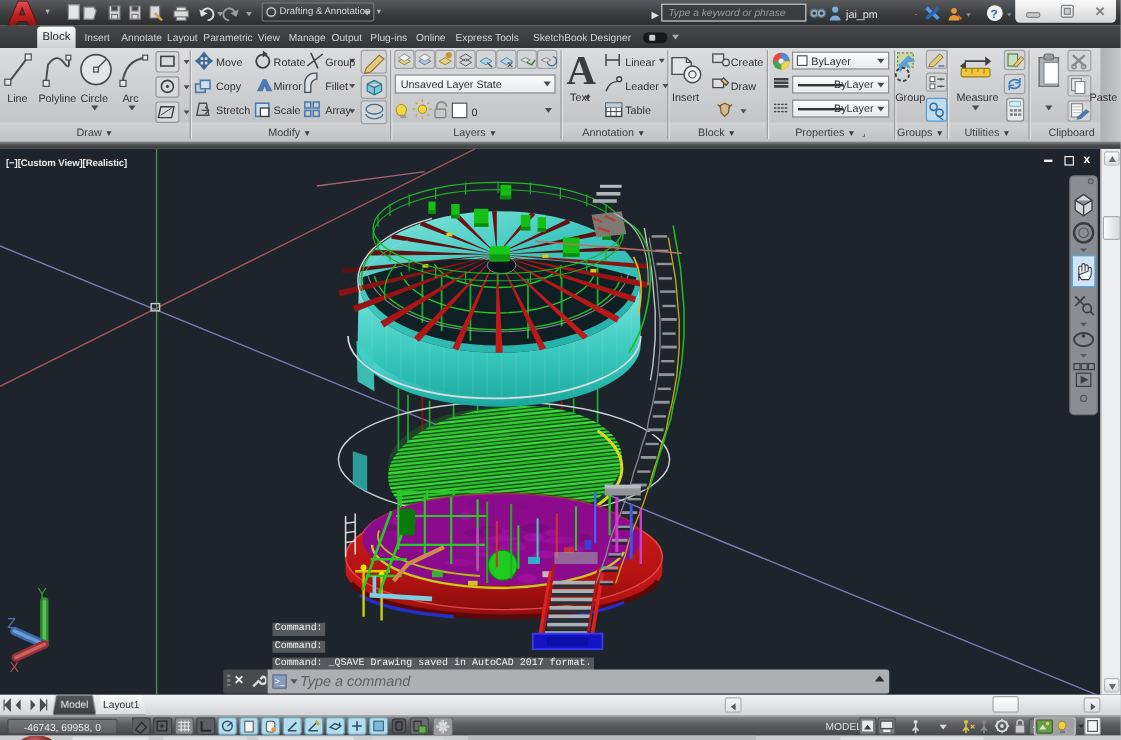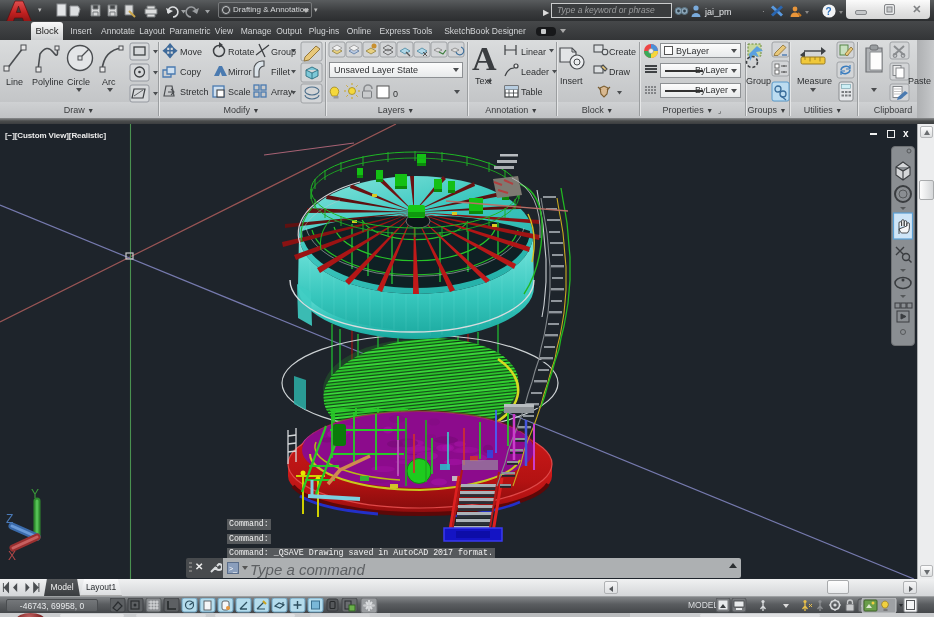--- a/index.html
+++ b/index.html
@@ -881,21 +881,21 @@
 <div id="cmdbarL">
  <span style="position:absolute;left:3px;top:4px;width:3px;height:12px;background:repeating-linear-gradient(#777 0 2px,#474a4d 2px 4px)"></span>
  <span style="position:absolute;left:9px;top:3px;color:#eee;font-size:10px;font-weight:700">✕</span>
  <svg class="abs" style="left:22px;top:3px" width="14" height="14" viewBox="0 0 14 14">
           <path d="M3 11 L8 6 M8 6 a3 3 0 1 0 3 -3 l-2 2" stroke="#d8dadc" stroke-width="2" fill="none"></path>
         </svg>
 </div>
 <div id="cmdbarR">
  <span style="position:absolute;left:4px;top:4px;width:12px;height:12px;background:#8a9ebc;border:1px solid #5a6d8a;color:#fff;font-size:7px;line-height:11px;text-align:center">&gt;_</span>
  <span class="dd" style="left:19px;top:8px;border-top-color:#555"></span>
- <span style="position:absolute;left:27px;top:3px;font-style:italic;color:#5d6063;font-size:15px">Type a command</span>
+ <span style="position:absolute;left:27px;top:3px;font-style:italic;color:#5d6063;font-size:12px">Type a command</span>
  <span style="position:absolute;right:4px;top:5px;width:0;height:0;border-left:4px solid transparent;border-right:4px solid transparent;border-bottom:5px solid #2c2f31"></span>
 </div>
 <div id="navbar">
  <svg class="abs" style="left:0;top:0" width="22" height="198" viewBox="0 0 22 198">
   <circle cx="17" cy="4" r="2" fill="none" stroke="#55585a" stroke-width="1"></circle>
   <g stroke="#3a3d40" fill="#caccce">
             <path d="M4 20 L11 15 L18 20 L18 28 L11 33 L4 28 Z M4 20 L11 24 L18 20 M11 24 L11 33" stroke-width="1.1" fill="#d5d7d9"></path>
           </g>
   <circle cx="11" cy="47" r="8" fill="none" stroke="#3a3d40" stroke-width="2"></circle>
           <circle cx="11" cy="47" r="4" fill="none" stroke="#55585a" stroke-width="1"></circle>

